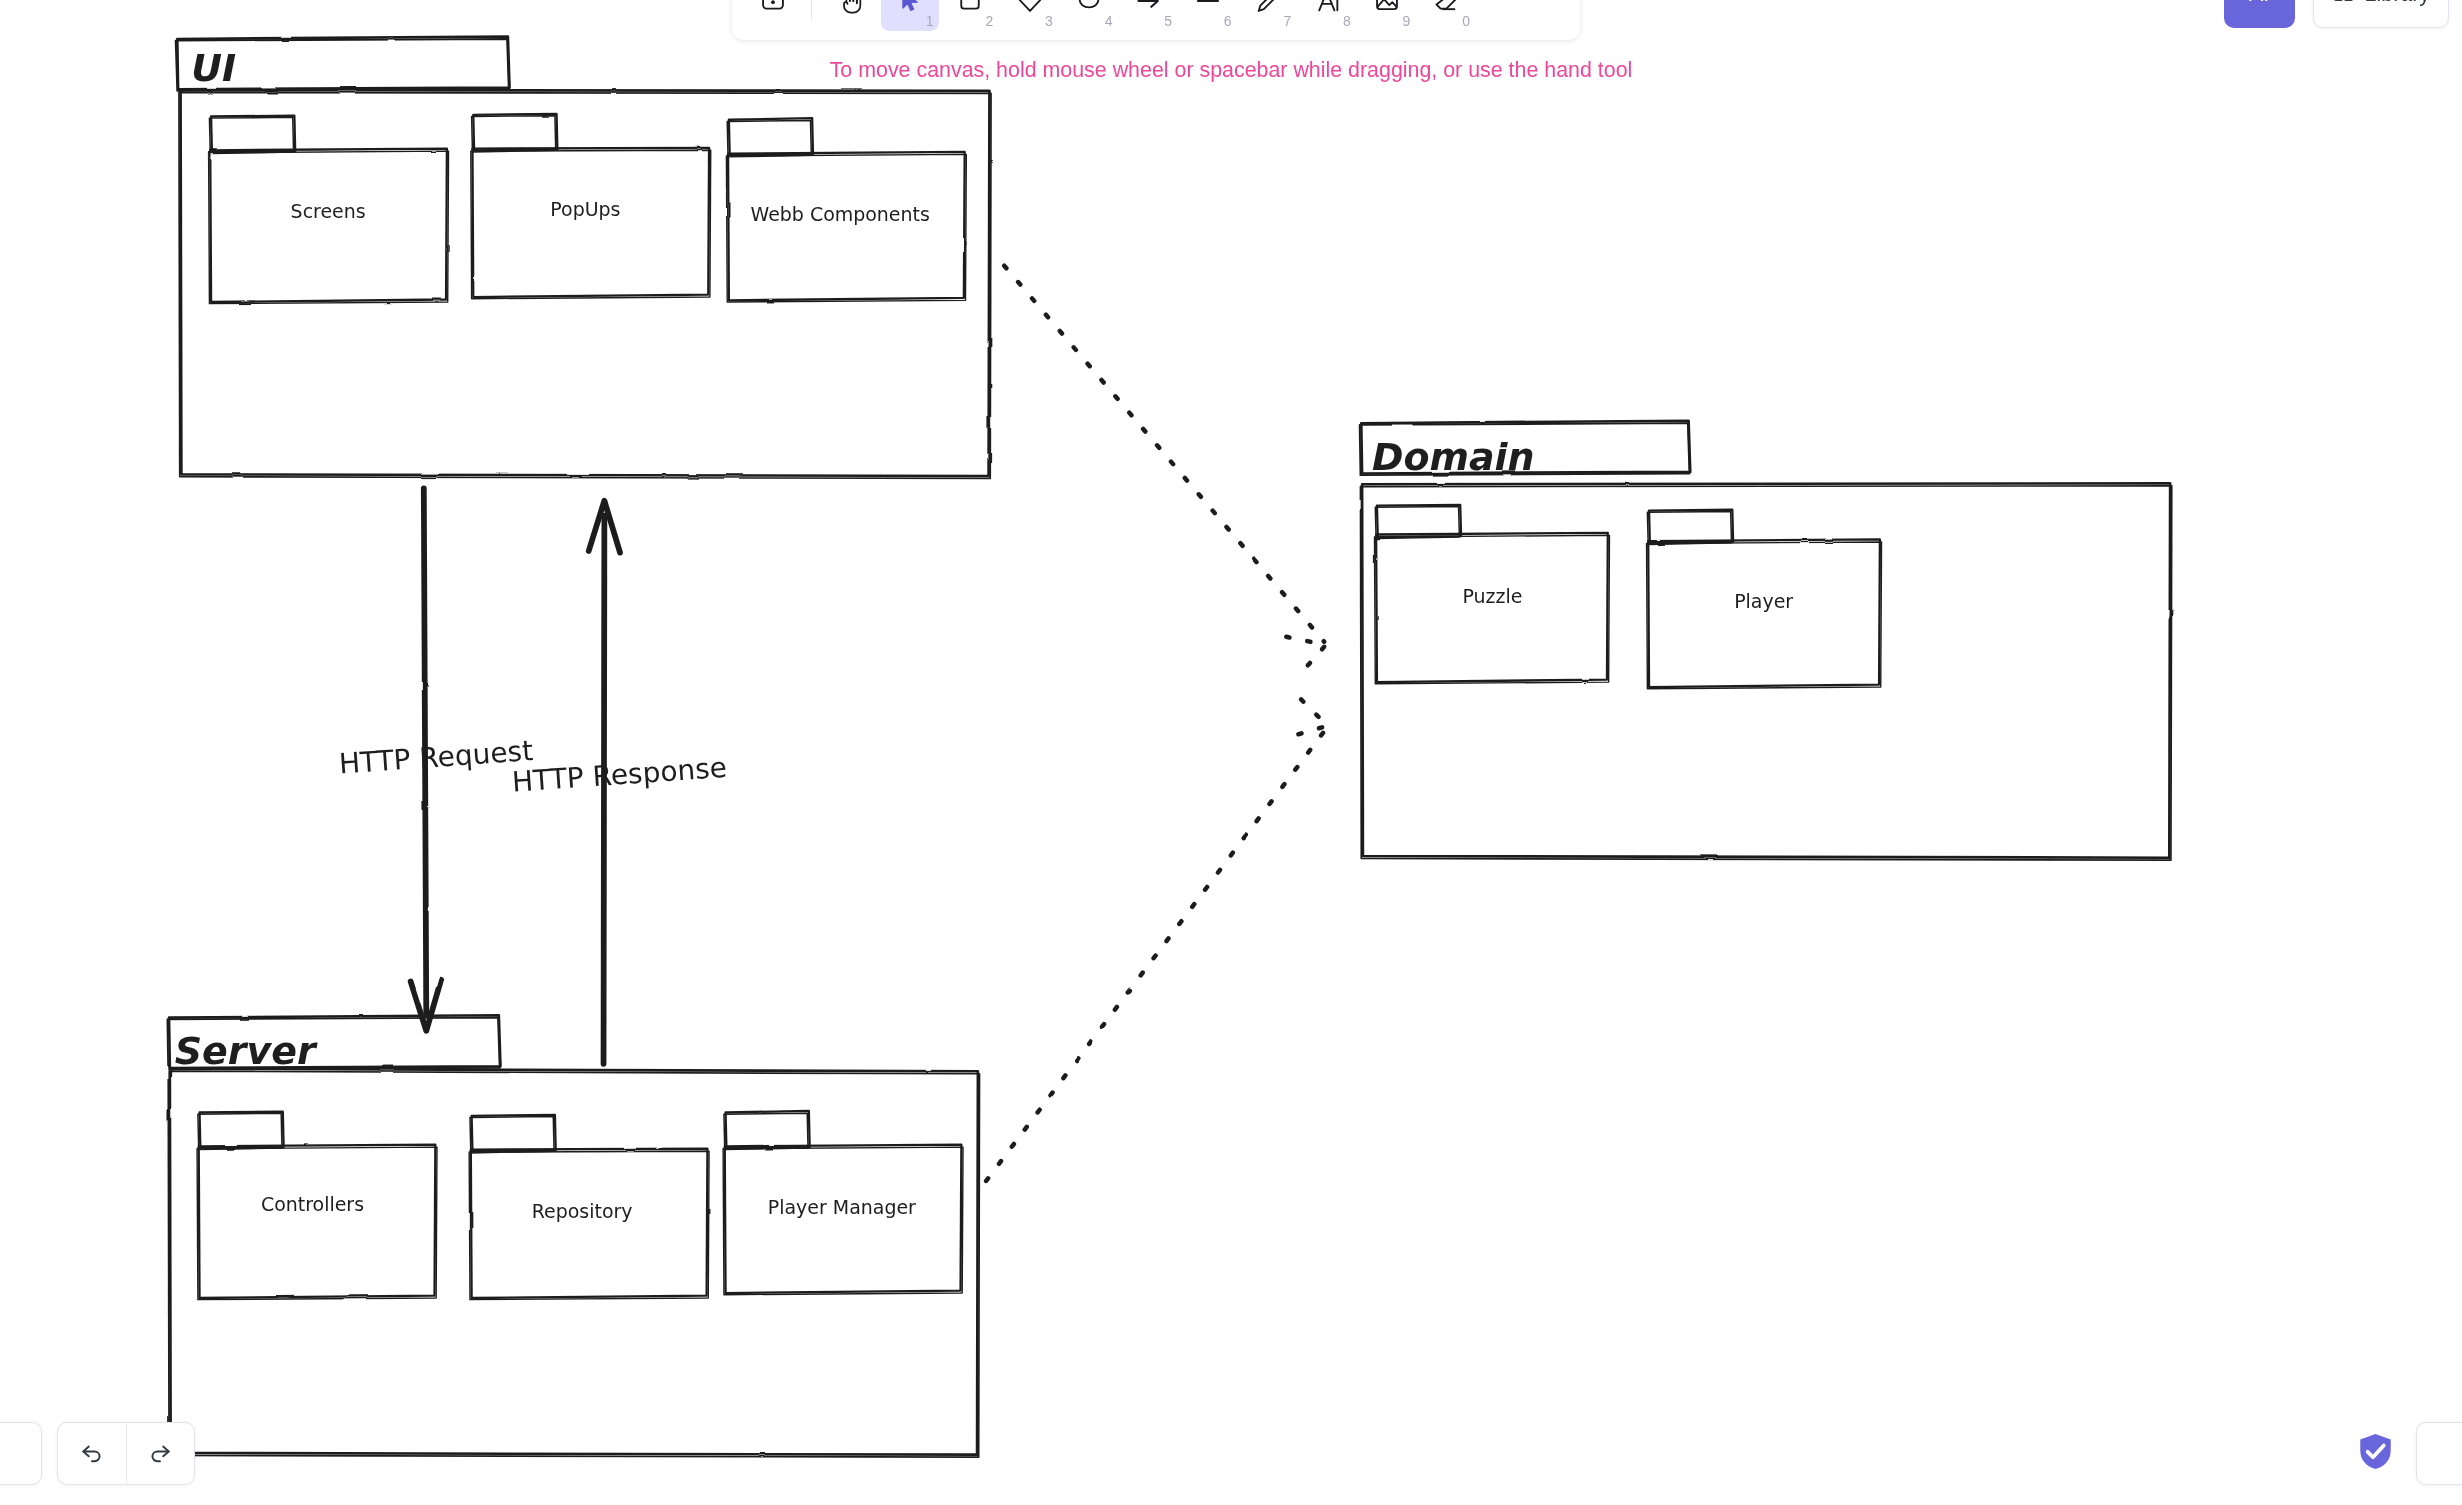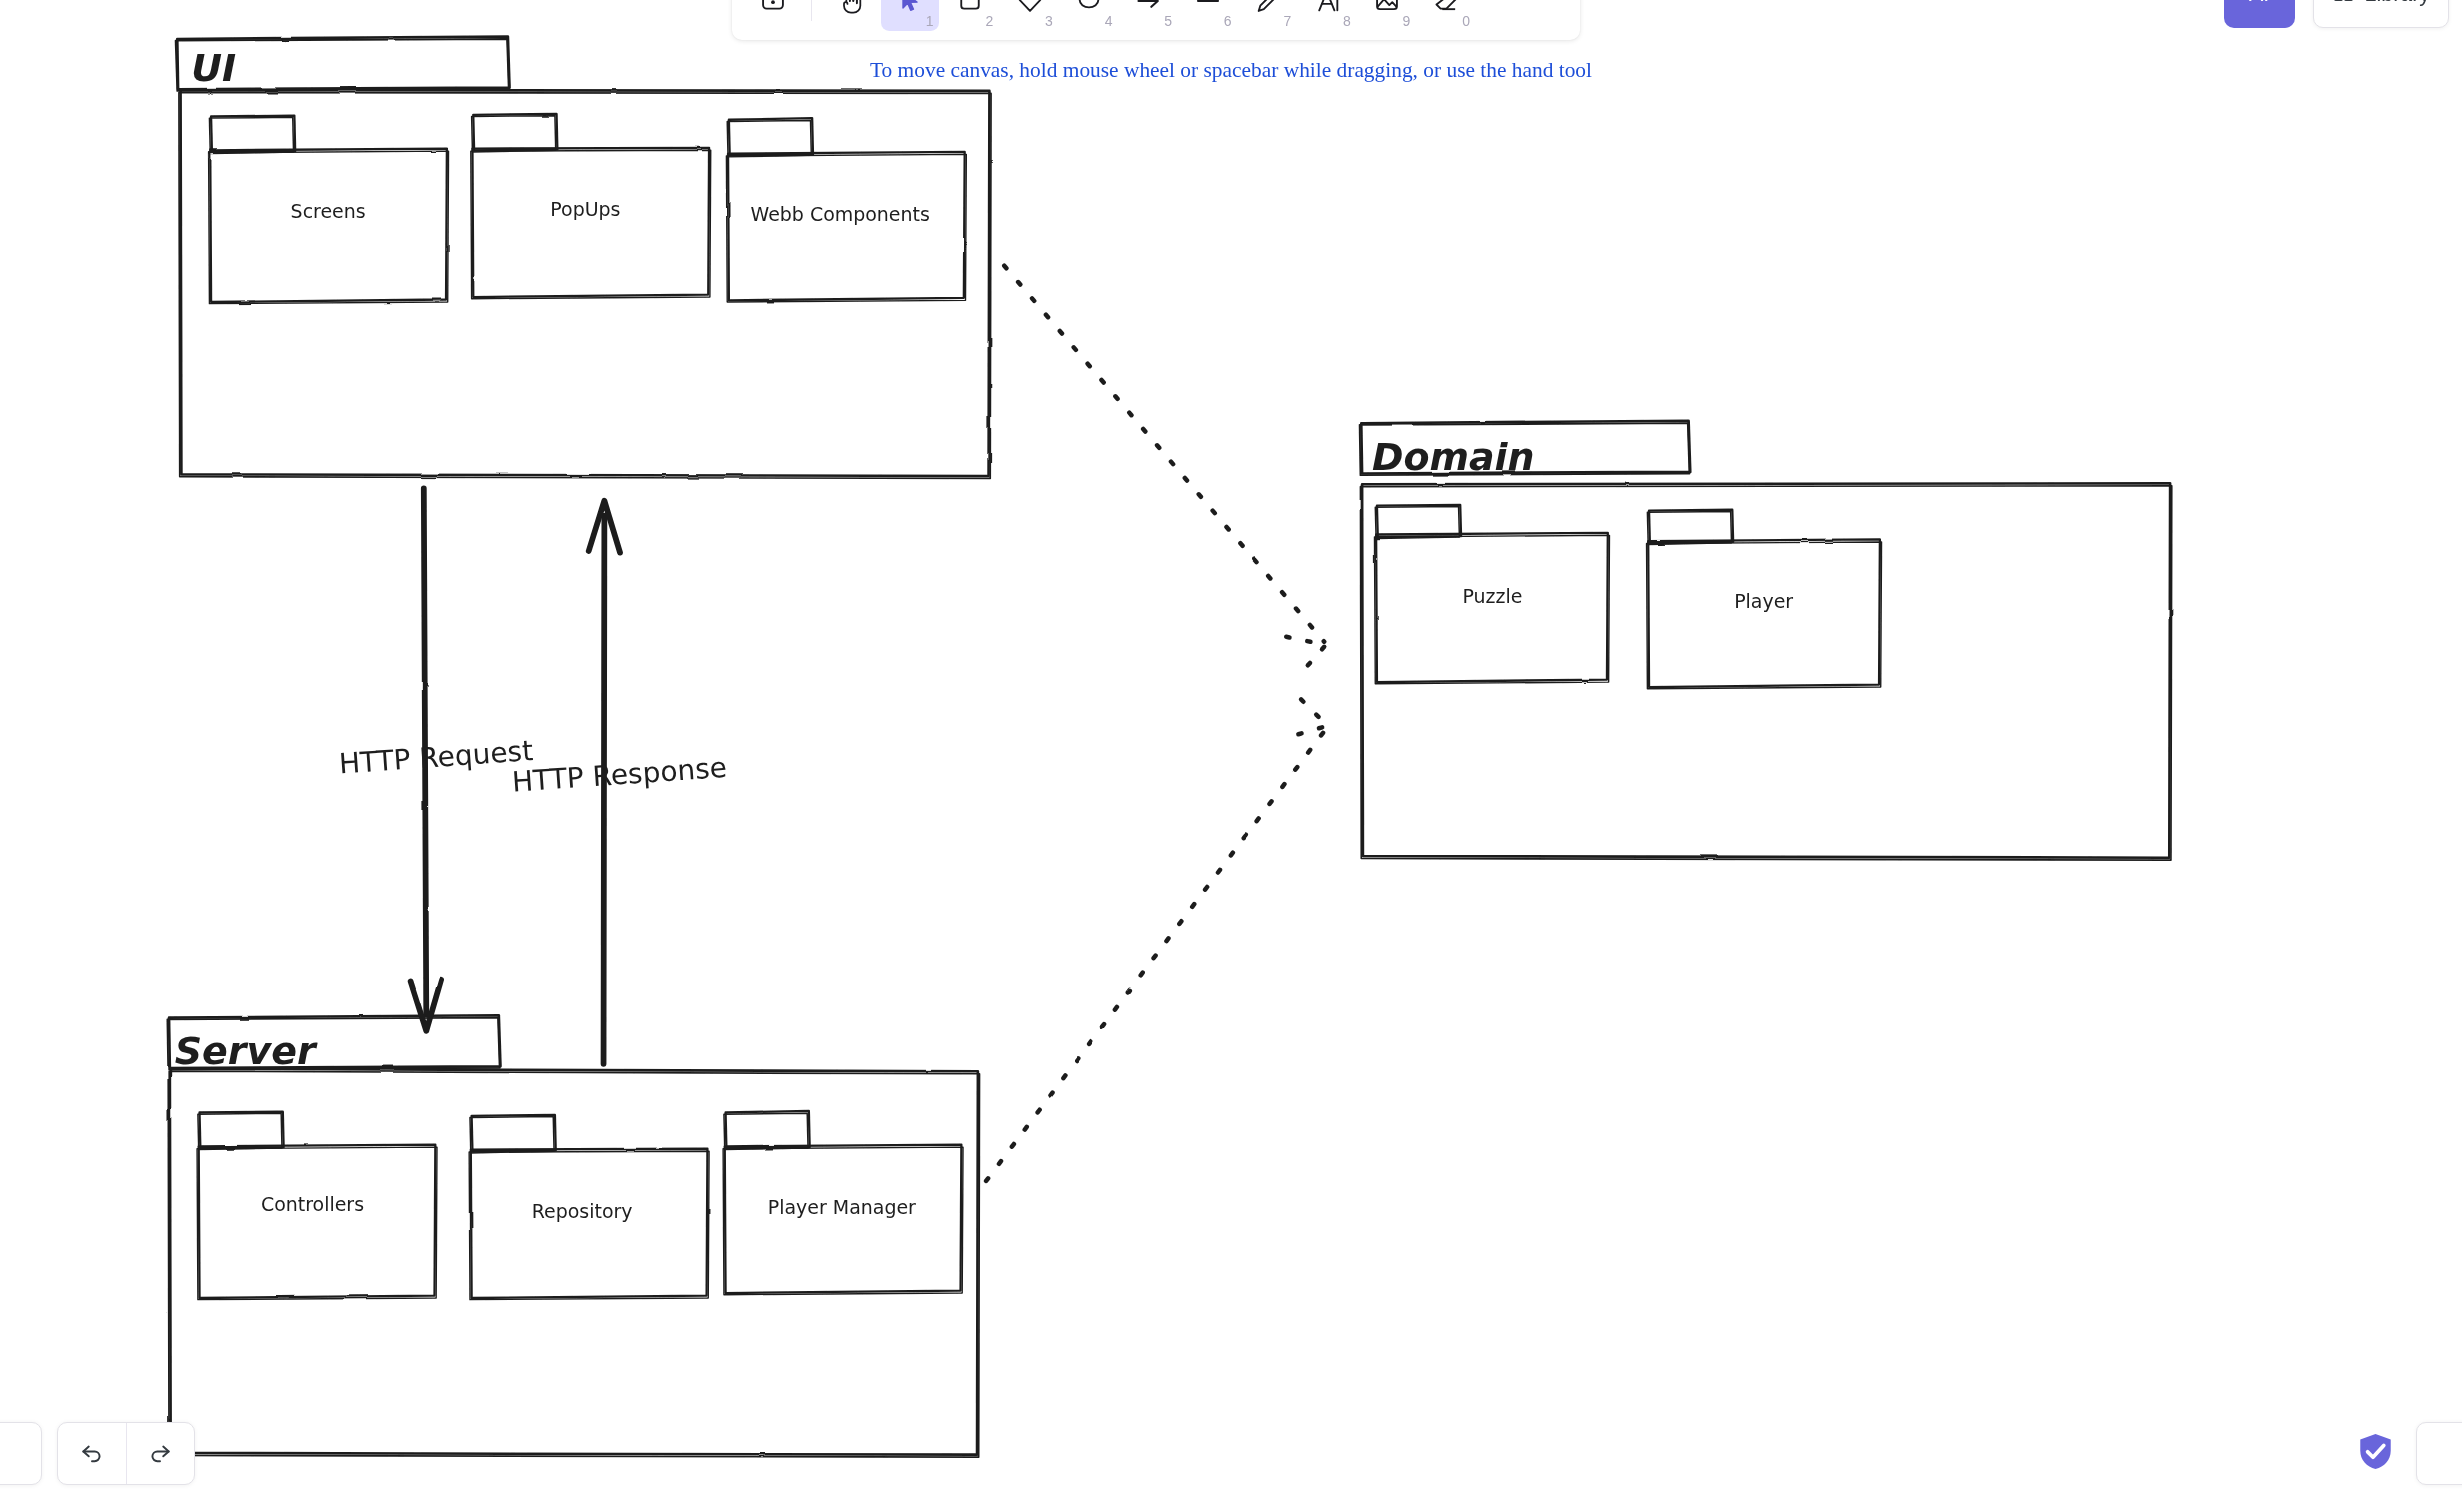--- a/index.html
+++ b/index.html
@@ -70,22 +70,22 @@
     flex: 0 0 auto;
   }
 
   
   .canvas-hint {
     position: absolute;
     top: 58px;
     left: 0; right: 0;
     text-align: center;
     font-size: 21.4px;
-    color: #1d4ed8;
-    font-family: Liberation Serif, serif;
+    color: #ec4899;
+    font-family: Liberation Sans, sans-serif;
     pointer-events: none;
     z-index: 4;
   }
 
   
   .top-right-group {
     position: absolute;
     top: -40px;
     right: 13px;
     display: flex;

